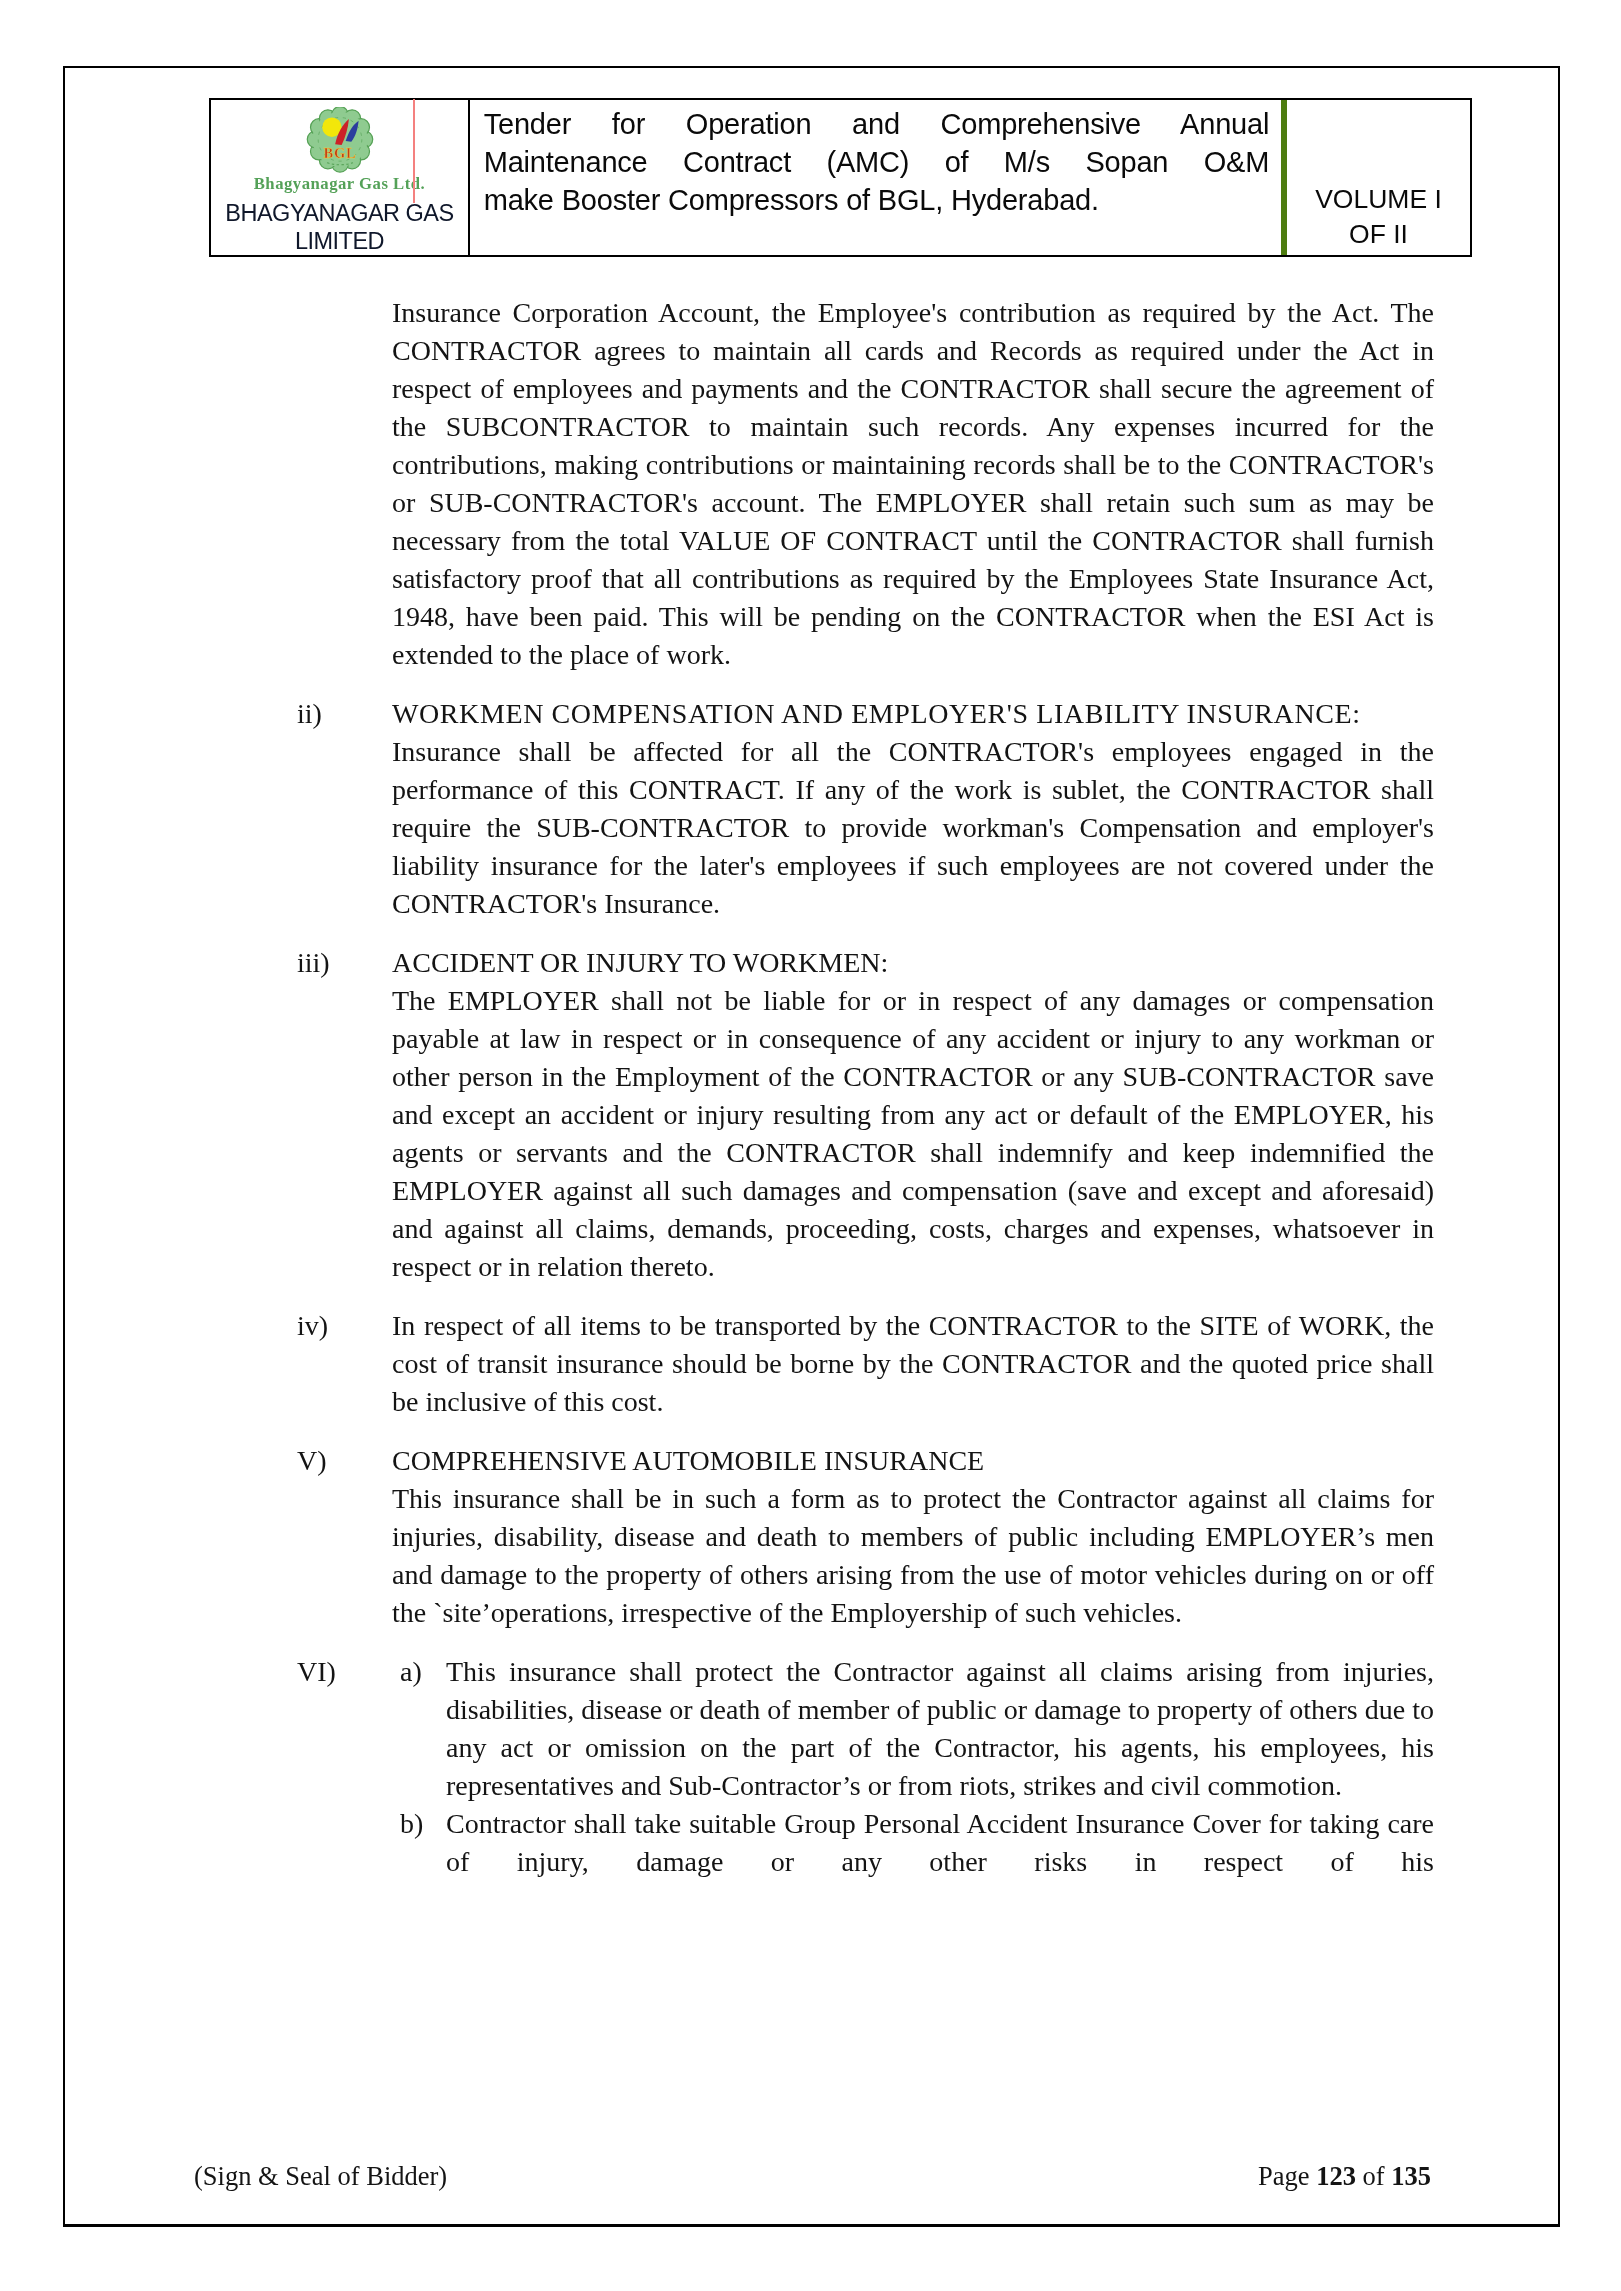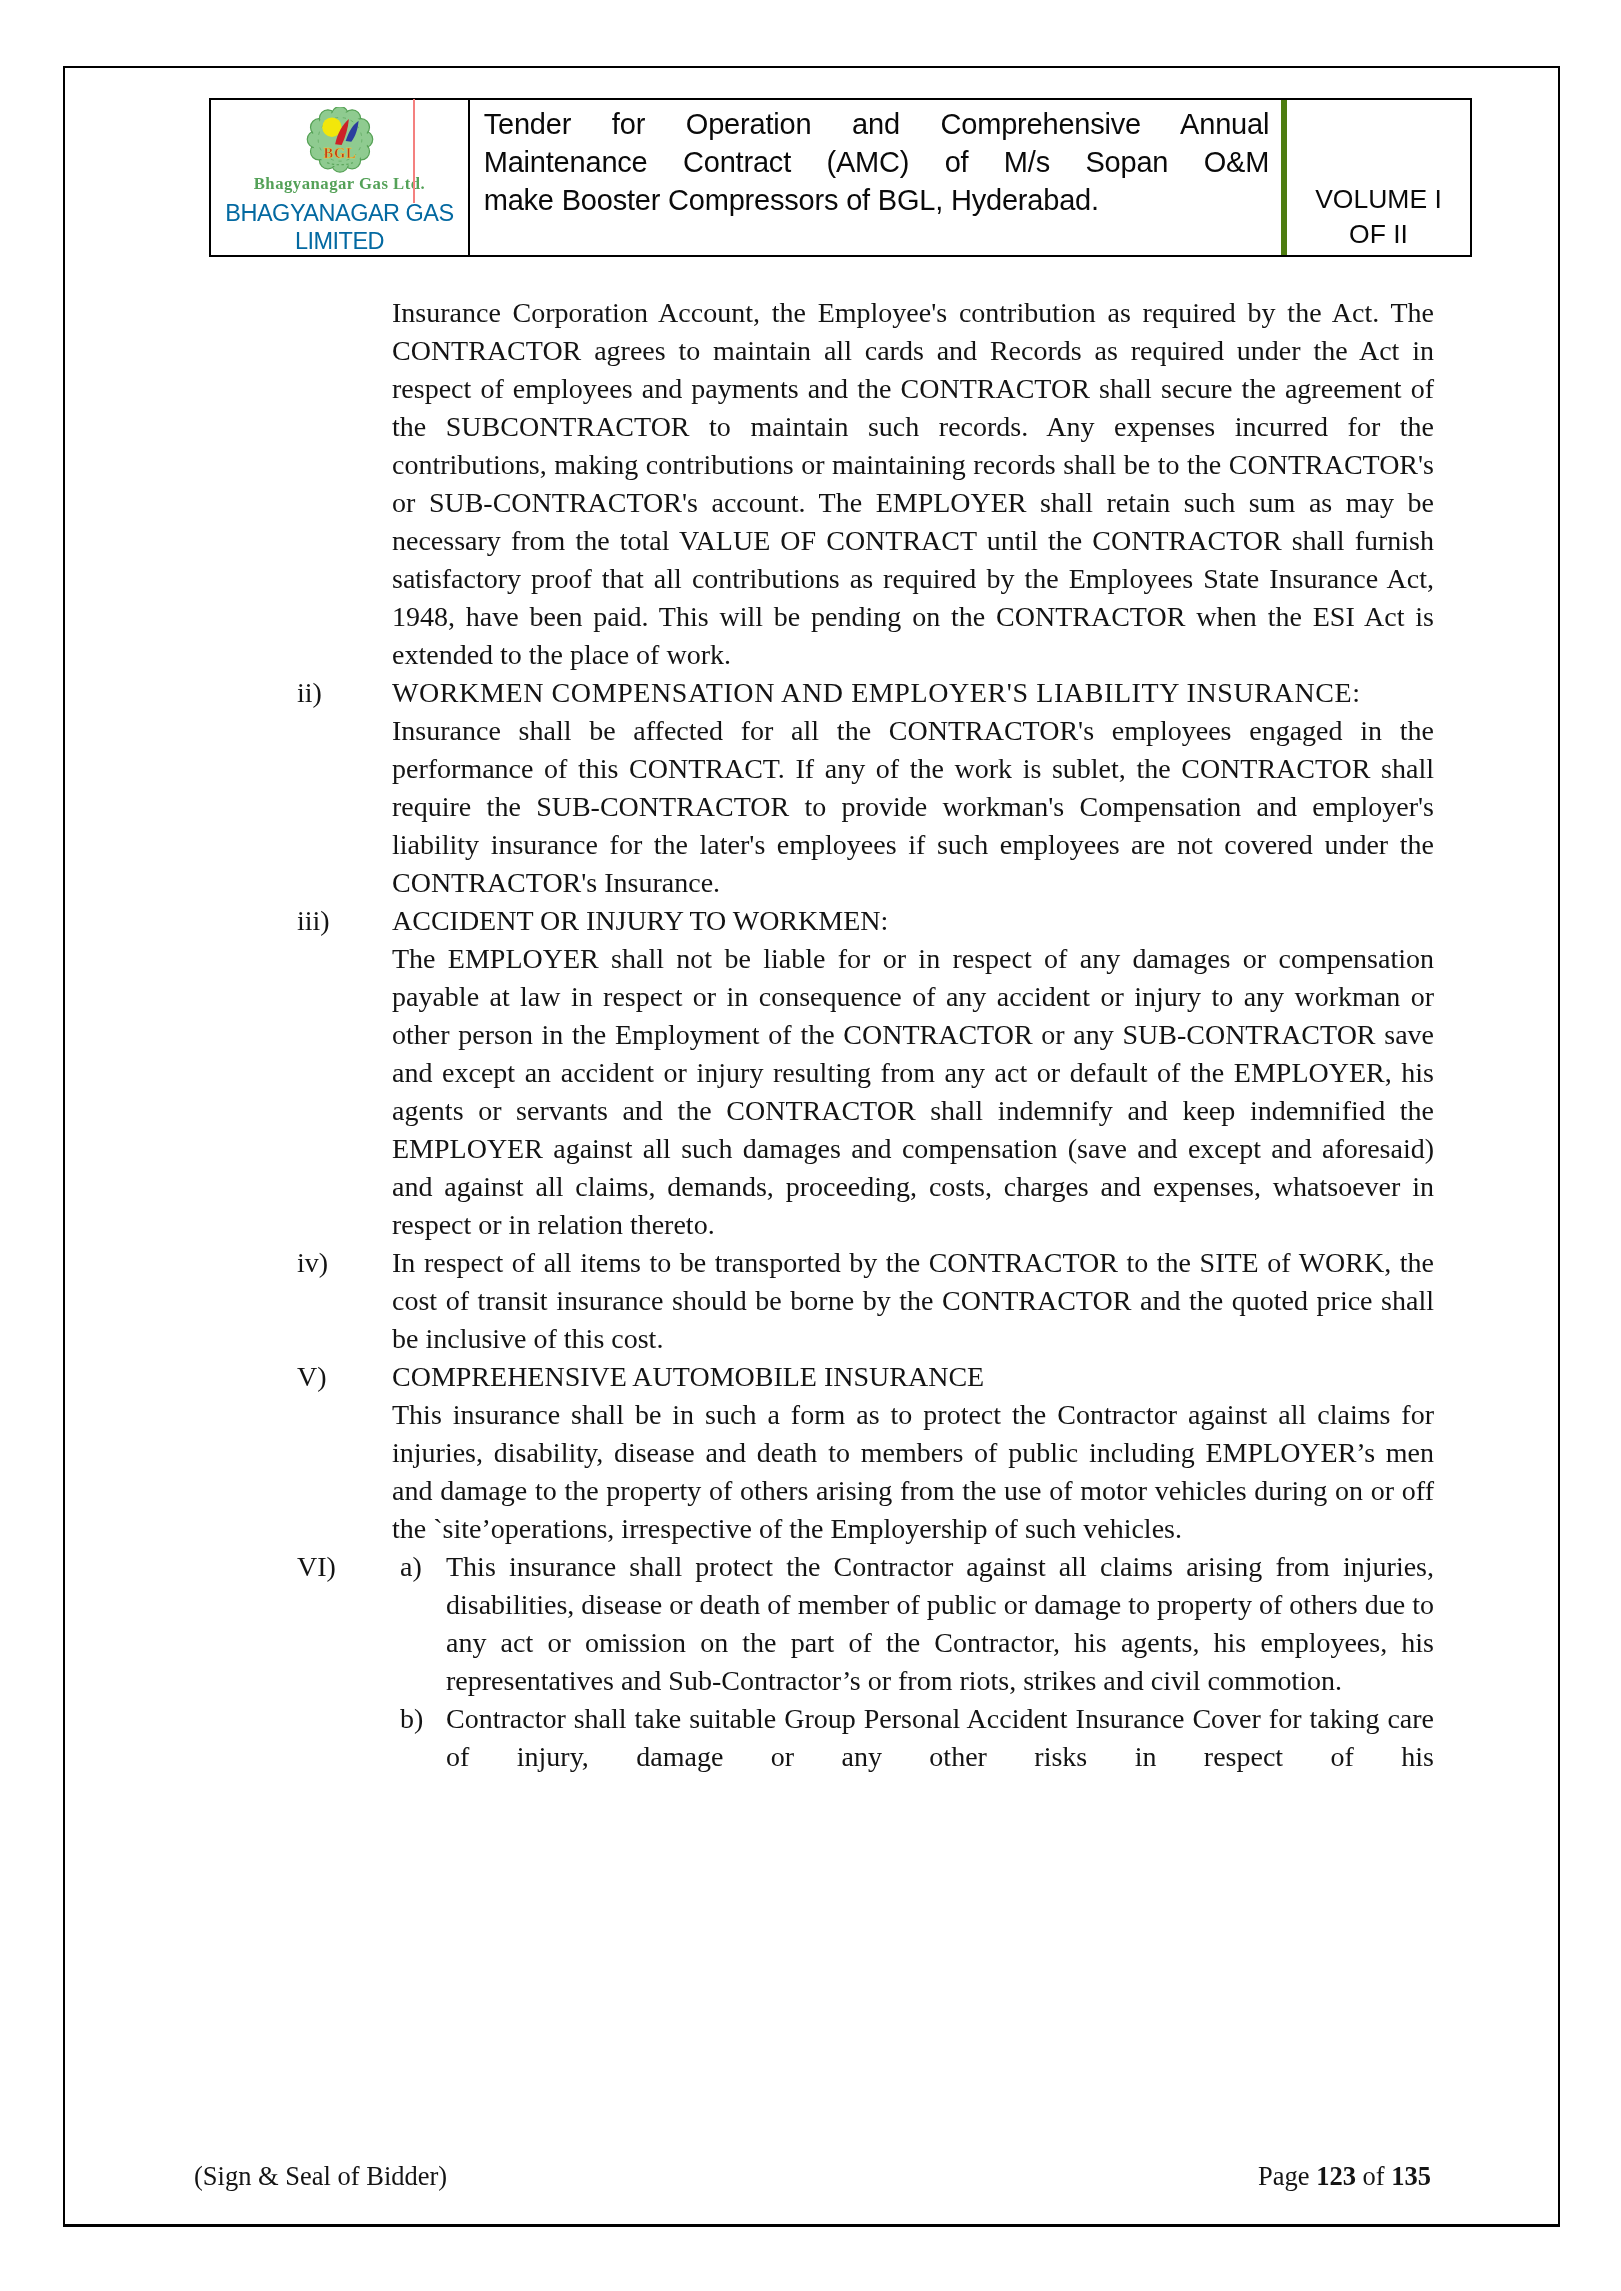--- a/index.html
+++ b/index.html
@@ -26,21 +26,21 @@
     display:flex;flex-direction:column;align-items:center;
     padding-top:6.9px;position:relative;
   }
   .logo-subtext{
     font-family:"Liberation Serif", serif;font-weight:bold;
     font-size:16.7px;line-height:16.7px;color:#54a158;letter-spacing:0.5px;
     white-space:nowrap;
   }
   .company-name{
     margin-top:5.9px;width:247px;text-align:center;
-    font-size:23.5px;line-height:28px;letter-spacing:-0.5px;color:#0369a1;
+    font-size:23.5px;line-height:28px;letter-spacing:-0.5px;color:#0f172a;
   }
   .title-cell{
     width:817px;box-sizing:border-box;border-right:6px solid #4d7c0f;
     padding:4.9px 11.8px 0 13.7px;
   }
   .title-line{font-size:29px;line-height:38px;color:#0a0a0a;letter-spacing:-0.2px;}
   .just{text-align:justify;text-align-last:justify;}
   .left{text-align:left;}
   .center{text-align:center;}
   .volume-cell{
@@ -51,21 +51,21 @@
   .scan-line{
     position:absolute;left:413px;top:99px;width:2px;height:104px;
     background:#f4807f;
   }
   
   .doc-body{
     position:absolute;left:392px;top:294px;width:1042px;
     font-size:28px;line-height:38px;
   }
   .doc-body p{margin:0;text-align:justify;}
-  .section{position:relative;}
+  .section{position:relative;margin-top:21px;}
   .sec-label{position:absolute;left:-95px;top:0;}
   .sec-heading{text-align:justify;}
   .sec-heading.force-wrap{letter-spacing:0.6px;}
   .subitem{position:relative;margin-left:54px;width:988px;}
   .subitem .sub-label{position:absolute;left:-46px;top:0;}
   .cutoff{text-align-last:justify;}
   
   .footer{
     position:absolute;left:194px;top:2161px;width:1237px;
     font-size:26.5px;line-height:31px;

